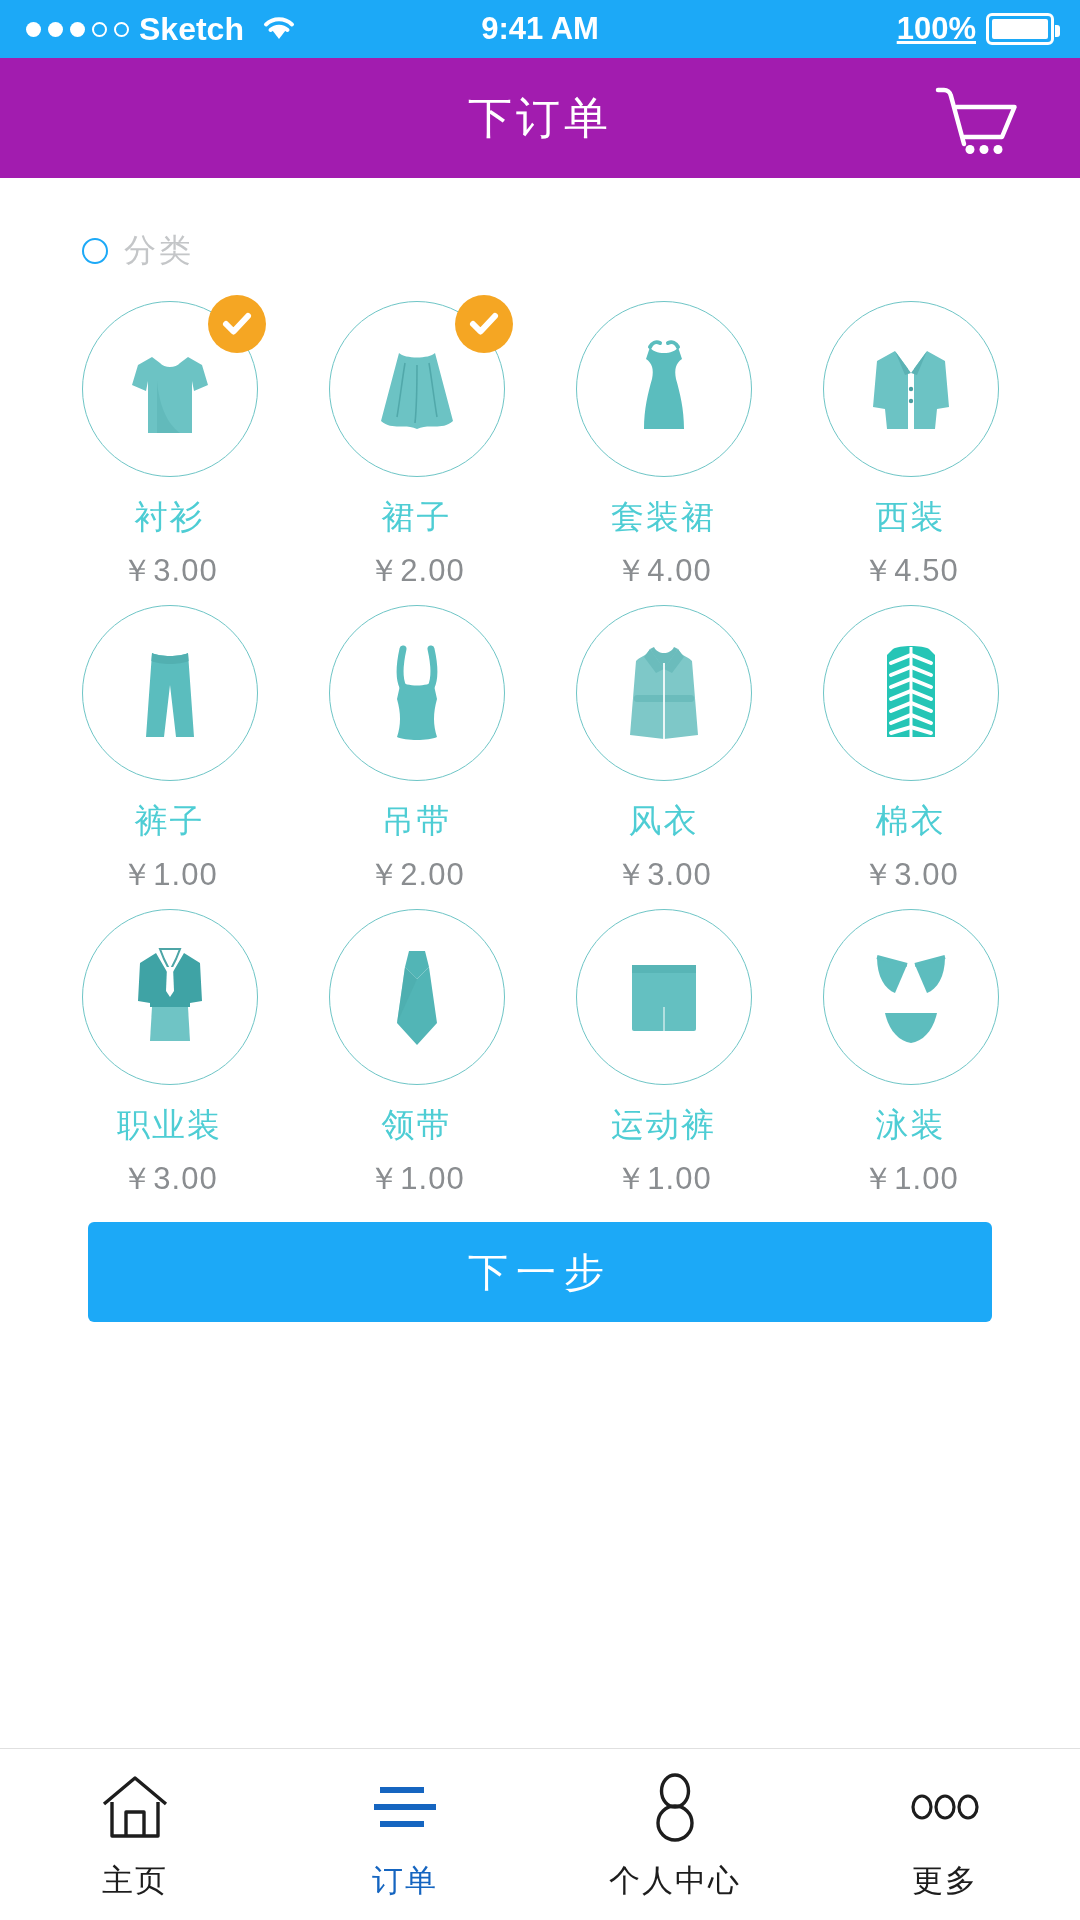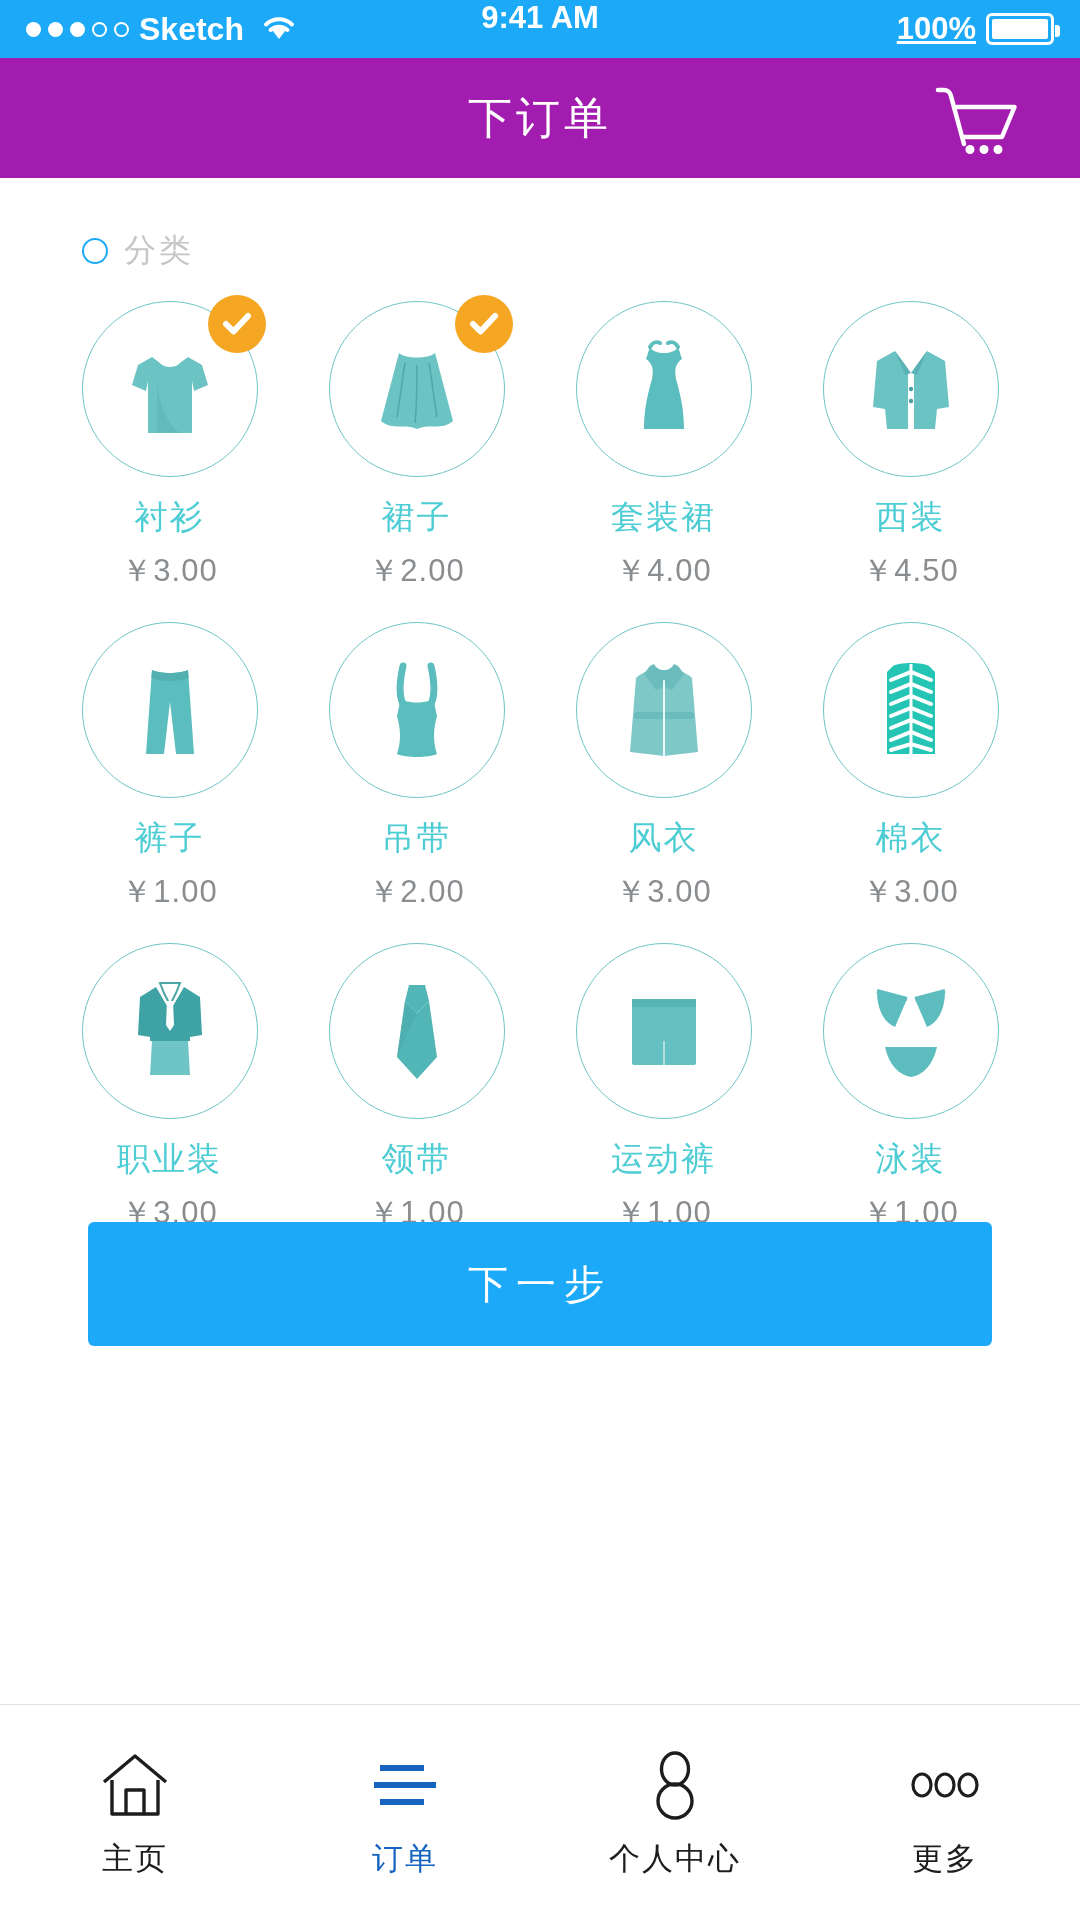--- a/index.html
+++ b/index.html
@@ -9,20 +9,21 @@
     background:#ffffff;
     overflow:hidden;
     position:relative;
   }
 
   
   .statusbar{
     height:58px;
     background:#1CA9F7;
     display:flex;
+    align-items:center;
     padding:0 26px;
     color:#fff;
     position:relative;
   }
   .sb-left{ display:flex; align-items:center; gap:10px; }
   .dots{ display:flex; align-items:center; gap:7px; }
   .dot{ width:15px; height:15px; border-radius:50%; background:#fff; }
   .dot.hollow{ background:transparent; border:2px solid #fff; width:15px; height:15px; }
   .carrier{ font-size:32px; font-weight:bold; letter-spacing:0px; }
   .wifi{ margin-left:6px; }
@@ -71,21 +72,21 @@
     width:26px; height:26px; border-radius:50%;
     border:2px solid #1CA9F7; background:transparent;
   }
   .section-title{ color:#c4c6c8; font-size:32px; letter-spacing:3px; }
 
   .grid{
     display:grid;
     grid-template-columns:repeat(4,1fr);
     padding:0 46px;
     margin-top:22px;
-    row-gap:24px;
+    row-gap:7px;
   }
   .cell{
     display:flex; flex-direction:column; align-items:center;
     padding-top:6px;
   }
   .thumb-wrap{ position:relative; width:176px; height:176px; }
   .thumb{
     width:176px; height:176px; border-radius:50%;
     border:1.5px solid #6ec5c6;
     display:flex; align-items:center; justify-content:center;
@@ -107,33 +108,33 @@
     margin-top:10px;
     font-size:31px; color:#8a8d90; letter-spacing:1px;
     white-space:nowrap;
   }
 
   
   .next-btn{
     position:absolute;
     left:88px; right:88px;
     top:1044px;
-    height:124px;
+    height:100px;
     background:#1CA9F7;
     border:none; border-radius:6px;
     color:#fff; font-size:40px; letter-spacing:8px;
     display:flex; align-items:center; justify-content:center;
     cursor:pointer;
     font-family:"Liberation Sans","DejaVu Sans",sans-serif;
   }
 
   
   .tabbar{
     position:absolute; left:0; right:0; bottom:0;
-    height:216px;
+    height:172px;
     background:#fff;
     border-top:1px solid #e0e0e0;
     display:grid; grid-template-columns:repeat(4,1fr);
   }
   .tab{
     display:flex; flex-direction:column; align-items:center; justify-content:center;
     gap:14px; cursor:pointer;
   }
   .tab-icon{ height:78px; display:flex; align-items:center; justify-content:center; }
   .tab-label{ font-size:31px; color:#1d1d1d; letter-spacing:2px; }

